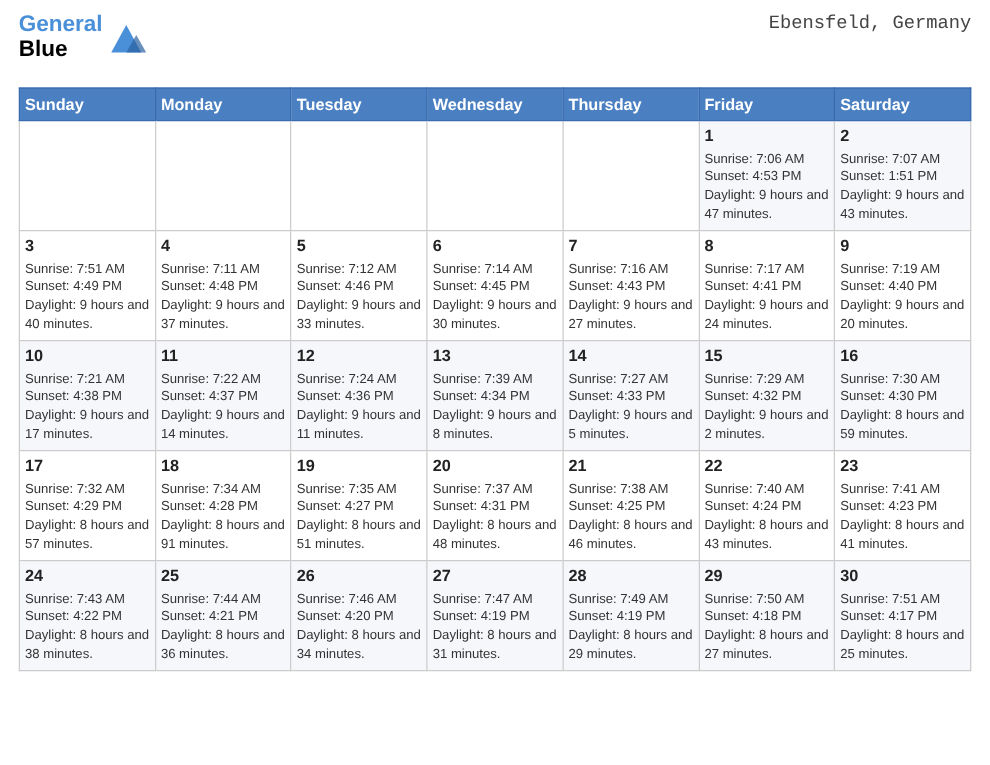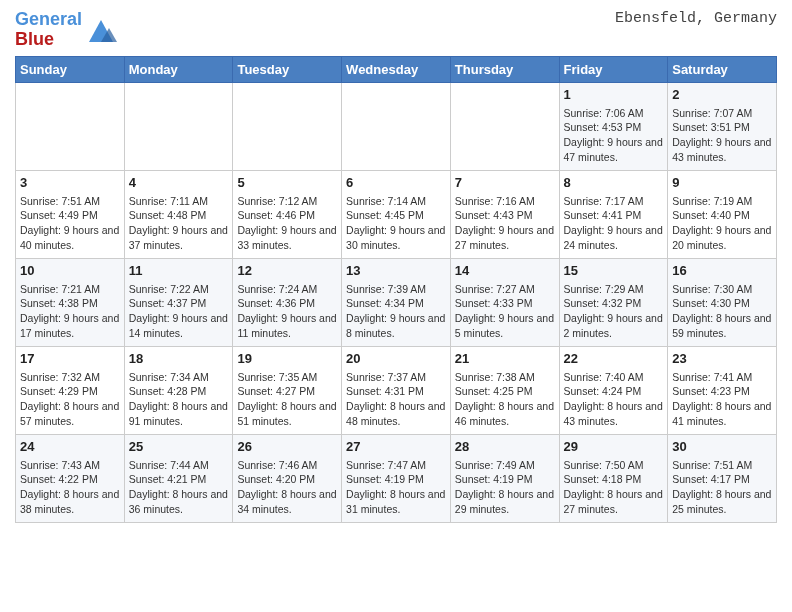--- a/index.html
+++ b/index.html
@@ -7,21 +7,21 @@
       font-family: Arial, sans-serif;
       background: #fff;
       width: 792px;
       min-height: 612px;
       padding: 10px 15px 15px 15px;
     }
     .header-section {
       display: flex;
       align-items: flex-start;
       justify-content: space-between;
-      margin-bottom: 6px;
+      margin-bottom: 20px;
     }
     .logo {
       display: flex;
       align-items: center;
       gap: 0;
     }
     .logo-text {
       font-size: 18px;
       font-weight: bold;
       color: #333;
@@ -87,21 +87,21 @@
       background: #fff !important;
     }
   </style>
 </head>
 <body>
 
 <div class="header-section">
   <div class="logo">
     <div class="logo-text">
       <span>General</span><br>
-      <span style="color:#b91c1c;">Blue</span>
+      <span style="color:#000000;">Blue</span>
     </div>
     <svg class="logo-icon" viewBox="0 0 32 32" xmlns="http://www.w3.org/2000/svg">
       <polygon points="4,28 16,6 28,28" fill="#4a90d9"></polygon>
       <polygon points="16,28 24,14 32,28" fill="#2a5fa0" opacity="0.7"></polygon>
     </svg>
   </div>
   <div class="title-section">
     <div class="location">Ebensfeld, Germany</div>
   </div>
 </div>
@@ -127,21 +127,21 @@
         <td class="empty"></td>
         <td>
           <span class="day-number">1</span>
           <div class="day-info">Sunrise: 7:06 AM</div>
           <div class="day-info">Sunset: 4:53 PM</div>
           <div class="day-info">Daylight: 9 hours and 47 minutes.</div>
         </td>
         <td>
           <span class="day-number">2</span>
           <div class="day-info">Sunrise: 7:07 AM</div>
-          <div class="day-info">Sunset: 3:51 PM</div>
+          <div class="day-info">Sunset: 1:51 PM</div>
           <div class="day-info">Daylight: 9 hours and 43 minutes.</div>
         </td>
       </tr>
       <tr>
         <td>
           <span class="day-number">3</span>
           <div class="day-info">Sunrise: 7:51 AM</div>
           <div class="day-info">Sunset: 4:49 PM</div>
           <div class="day-info">Daylight: 9 hours and 40 minutes.</div>
         </td>

